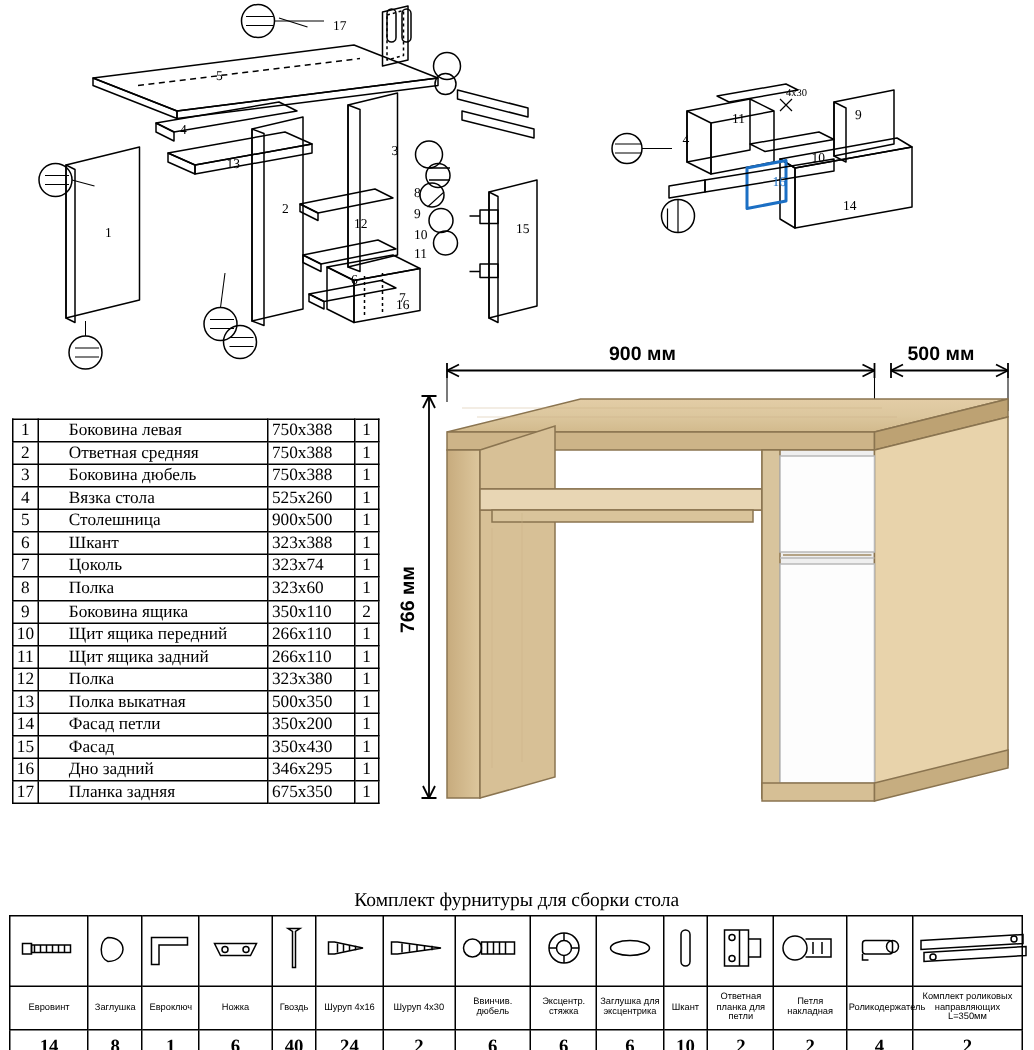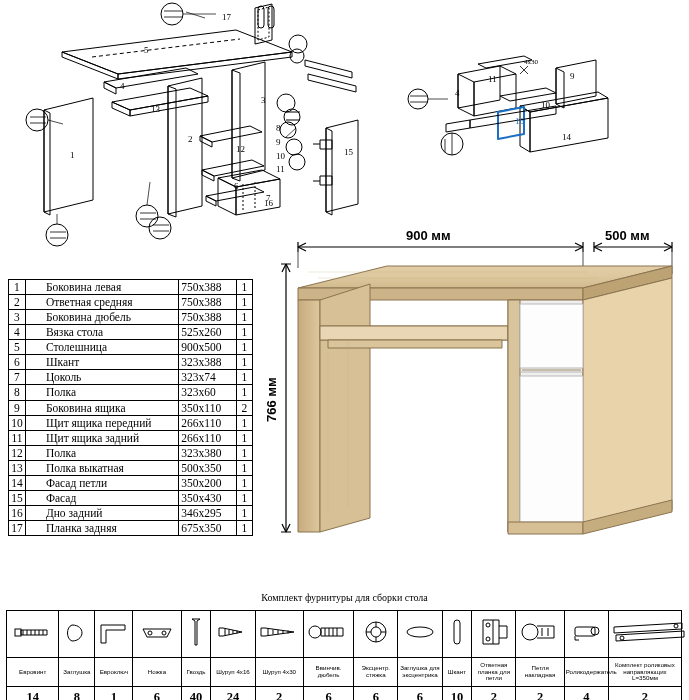--- a/index.html
+++ b/index.html
@@ -35,21 +35,21 @@
   .parts-table td.name{width:150px;text-align:left;padding-left:20px;}
   .parts-table td.size{width:56px;text-align:left;font-weight:normal;}
   .parts-table td.qty{width:16px;text-align:center;}
 
   
   .desk{position:absolute;left:258px;top:222px;width:428px;height:345px;}
 
   
   .kit-title{
     position:absolute;left:0;top:592px;width:689px;text-align:center;
-    font-size:10px;font-family:"Liberation Serif", serif;
+    font-size:13px;font-family:"Liberation Serif", serif;
   }
   .kit{
     position:absolute;left:6px;top:610px;width:676px;
     border-collapse:collapse;
     table-layout:fixed;
   }
   .kit td{border:1px solid #000;text-align:center;vertical-align:middle;}
   .kit tr.pic td{height:44px;}
   .kit tr.lbl td{height:26px;font-size:6.2px;line-height:1.08;padding:1px;font-family:"Liberation Sans", sans-serif;}
   .kit tr.cnt td{height:19px;font-size:12.5px;font-weight:bold;font-family:"Liberation Serif", serif;}

